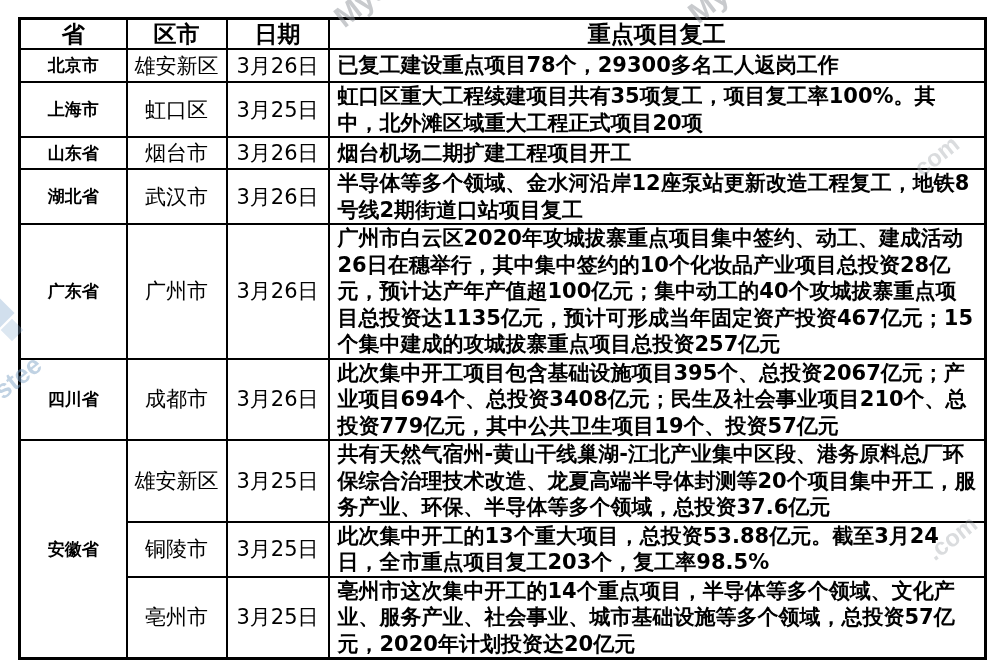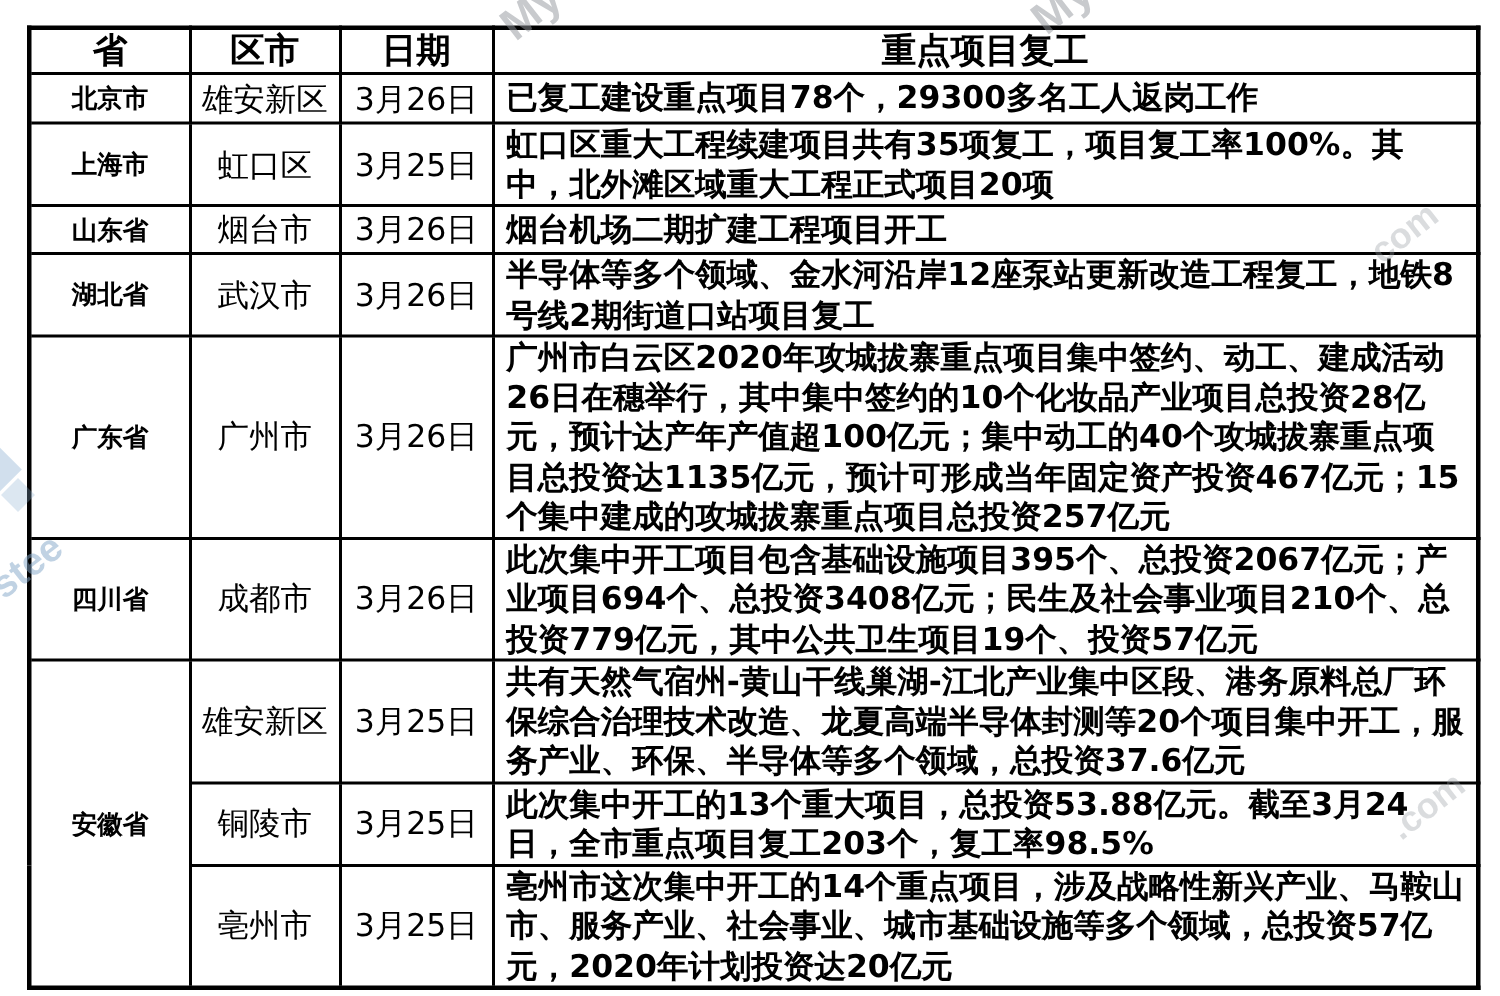--- a/index.html
+++ b/index.html
@@ -148,18 +148,18 @@
 
     <tr style="height:55px;">
       <td class="city">铜陵市</td>
       <td class="date">3月25日</td>
       <td class="detail">此次集中开工的13个重大项目，总投资53.88亿元。截至3月24日，全市重点项目复工203个，复工率98.5%</td>
     </tr>
 
     <tr style="height:81px;">
       <td class="city">亳州市</td>
       <td class="date">3月25日</td>
-      <td class="detail">亳州市这次集中开工的14个重点项目，涉及战略性新兴产业、马鞍山市、服务产业、社会事业、城市基础设施等多个领域，总投资57亿元，2020年计划投资达20亿元</td>
+      <td class="detail">亳州市这次集中开工的14个重点项目，半导体等多个领域、文化产业、服务产业、社会事业、城市基础设施等多个领域，总投资57亿元，2020年计划投资达20亿元</td>
     </tr>
   </tbody>
     </table>
 
 </div>
 
 </body></html>

